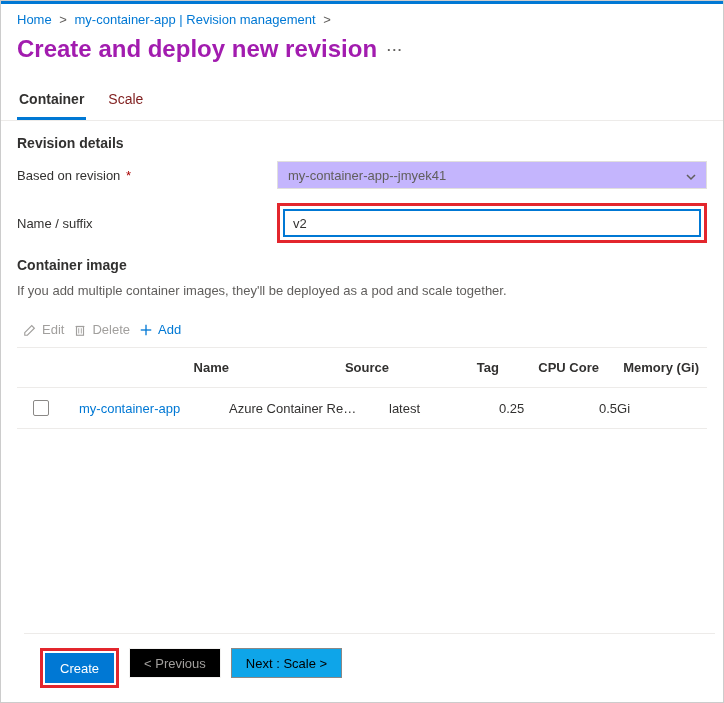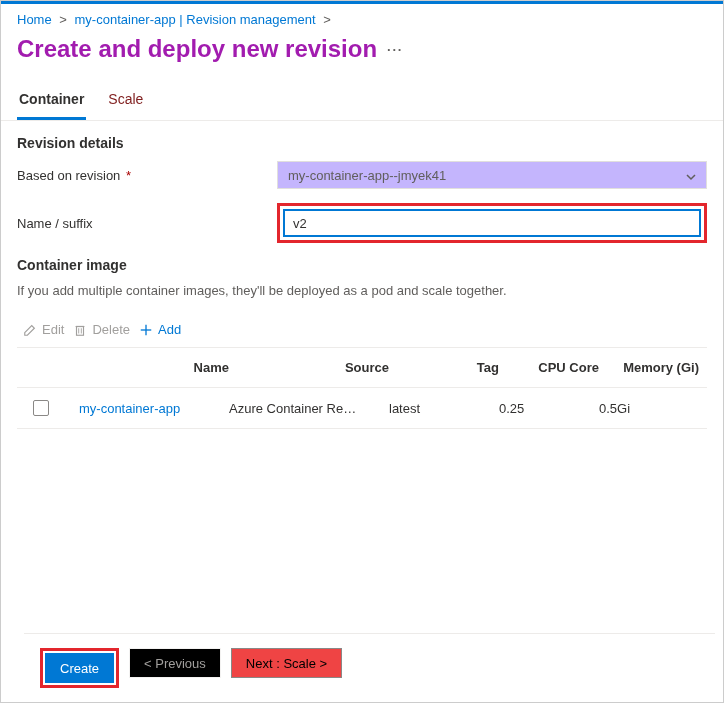--- a/index.html
+++ b/index.html
@@ -32,21 +32,21 @@
   .tool { display: flex; align-items: center; gap: 5px; font-size: 13px; cursor: pointer; }
   .tool.disabled { color: #a19f9d; cursor: default; }
   .tool.primary { color: #0078d4; }
   .ico { width: 14px; height: 14px; display: inline-flex; }
   .table { width: 100%; margin-top: 4px; border-top: 1px solid #edebe9; }
   .thead, .trow { display: grid; grid-template-columns: 56px 150px 160px 110px 100px 100px; align-items: center; padding: 12px 6px; border-bottom: 1px solid #edebe9; font-size: 13px; }
   .thead { font-weight: 600; color: #323130; text-align: right; }
   .check { width: 16px; height: 16px; border: 1px solid #8a8886; border-radius: 2px; cursor: pointer; margin-left: 10px; }
   .link { color: #0078d4; cursor: pointer; }
   .footer { position: absolute; bottom: 0; left: 0; right: 8px; padding: 14px 16px; border-top: 1px solid #edebe9; display: flex; gap: 10px; background: #fff; margin-left: 23px; }
-  .btn { height: 30px; padding: 0 14px; font-size: 13px; border: 1px solid #8a8886; background: #ef4444; cursor: pointer; display: inline-flex; align-items: center; }
+  .btn { height: 30px; padding: 0 14px; font-size: 13px; border: 1px solid #8a8886; background: #0ea5e9; cursor: pointer; display: inline-flex; align-items: center; }
   .btn.primary { background: #0078d4; color: #fff; border-color: #0078d4; }
   .btn.disabled { background: #000000; color: #a19f9d; border-color: #f3f2f1; cursor: default; }
   .btn-highlight { border: 3px solid #e3262d; padding: 2px; display: inline-block; }
 </style>
 </head>
 <body>
 
 <div class="root">
   <div class="topbar"></div>
 

